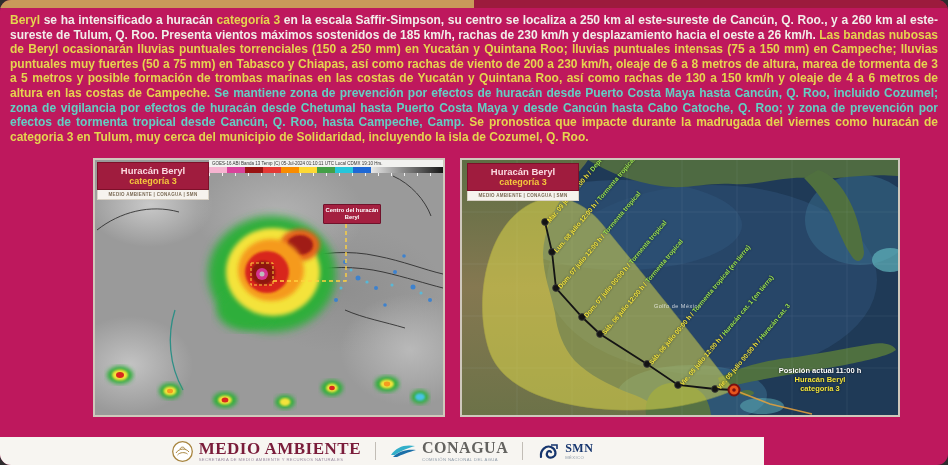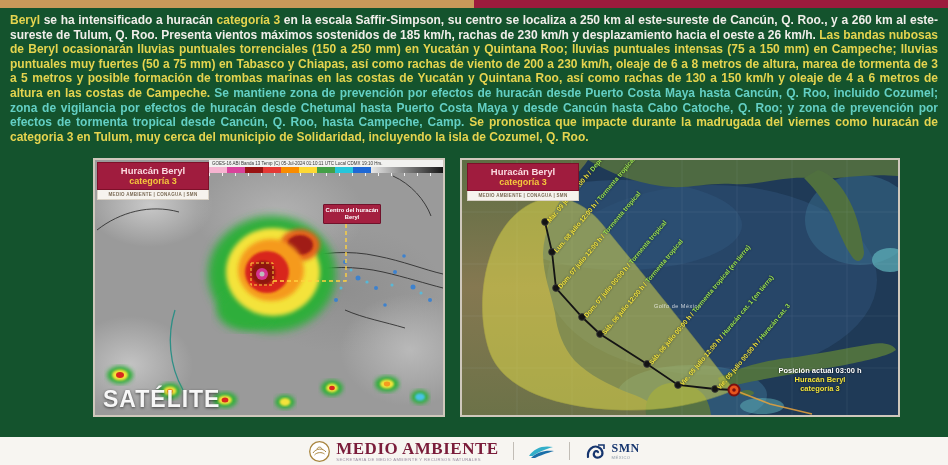--- a/index.html
+++ b/index.html
@@ -1,17 +1,17 @@
 <!DOCTYPE html>
 <html><head>
 <meta charset="utf-8">
 <style>
   html,body{margin:0;padding:0;background:#2e2c2d;}
-  .page{position:relative;width:948px;height:465px;background:#14532d;overflow:hidden;
-        font-family:"Liberation Sans",sans-serif;}
+  .page{position:relative;width:948px;height:465px;background:#be185d;overflow:hidden;
+        font-family:"Liberation Sans",sans-serif;border-radius:11px;}
   
   .topbar{position:absolute;top:0;left:0;width:948px;height:8px;display:flex;}
   .topbar .half-l{width:50%;height:100%;background:#C9995A;}
   .topbar .half-r{width:50%;height:100%;background:#9C1B3D;}
   
   .bulletin{position:absolute;top:8px;left:0;width:948px;padding:5px 10px 0 10px;box-sizing:border-box;
             font-size:12px;font-weight:bold;line-height:14.6px;text-align:justify;color:#F1EEEA;}
   .tx-w{color:#F1EEEA;}
   .tx-y{color:#E5D44F;}
   .tx-c{color:#63CFC4;}
@@ -57,21 +57,21 @@
   .tp{position:absolute;transform:rotate(-50deg);transform-origin:0 50%;white-space:nowrap;
       font-size:6.5px;font-weight:bold;z-index:4;text-shadow:0 0 2px rgba(0,0,0,.75);}
   .tp-date{color:#F2E33C;} .tp-status{color:#9BE24F;}
   .pos-actual{position:absolute;left:288px;top:206px;width:140px;text-align:center;z-index:5;
       font-weight:bold;text-shadow:0 0 2px rgba(0,0,0,.8);}
   .pos-actual .pa1{color:#fff;font-size:7.5px;line-height:9px;}
   .pos-actual .pa2,.pos-actual .pa3{color:#F2E33C;font-size:7.5px;line-height:9px;}
   .sea-label{position:absolute;left:192px;top:143px;color:rgba(255,255,255,.75);font-size:5.5px;
       letter-spacing:.5px;z-index:3;}
   
-  .footer{position:absolute;left:0;top:437px;width:948px;height:28px;background:#F7F5F1;
+  .footer{position:absolute;left:0;top:437px;width:764px;height:28px;background:#F7F5F1;
           display:flex;align-items:center;justify-content:center;gap:14px;}
   .logo-block{display:flex;align-items:center;gap:5px;}
   .logo-texts{display:flex;flex-direction:column;line-height:1;}
   .logo-title{font-family:"Liberation Serif",serif;font-weight:bold;}
   .ma-title{font-size:17px;color:#7A1C3A;letter-spacing:.5px;}
   .cna-title{font-size:16px;color:#63625F;letter-spacing:.5px;}
   .smn-title{font-size:12px;color:#16356E;letter-spacing:.5px;}
   .logo-sub{font-size:4.2px;letter-spacing:.4px;margin-top:1.5px;}
   .ma-sub{color:#9b8da2;} .cna-sub{color:#8d9aa8;} .smn-sub{color:#8d9aa8;}
   .foot-div{width:1px;height:18px;background:#c2bdb6;}
@@ -205,21 +205,20 @@
     <div class="badge" style="left:2px;top:2px;">
       <div class="badge-red">
         <div class="b-title">Huracán Beryl</div>
         <div class="b-sub">categoría 3</div>
       </div>
       <div class="badge-orgs">MEDIO AMBIENTE  |  CONAGUA  |  SMN</div>
     </div>
 
     <div class="center-label">Centro del huracán Beryl</div>
 
-    <div class="big-label sat">SATÉLITE</div>
   </div>
 
   <div class="panel panel-traj">
 
     <svg class="fill" width="436" height="255" viewBox="0 0 436 255">
       <defs>
         <linearGradient id="landG" x1="0" y1="0" x2="0" y2="1">
           <stop offset="0" stop-color="#5E6E44"></stop>
             <stop offset=".5" stop-color="#857851"></stop>
             <stop offset="1" stop-color="#6C7248"></stop>
@@ -272,21 +271,21 @@
     <div class="tp" style="left:97px;top:124px;"><span class="tp-date">Dom. 07 julio 12:00 h /</span> <span class="tp-status">Tormenta tropical</span></div>
     <div class="tp" style="left:123px;top:153px;"><span class="tp-date">Dom. 07 julio 00:00 h /</span> <span class="tp-status">Tormenta tropical</span></div>
     <div class="tp" style="left:141px;top:170px;"><span class="tp-date">Sáb. 06 julio 12:00 h /</span> <span class="tp-status">Tormenta tropical</span></div>
     <div class="tp" style="left:188px;top:200px;"><span class="tp-date">Sáb. 06 julio 00:00 h /</span> <span class="tp-status">Tormenta tropical (en tierra)</span></div>
     <div class="tp" style="left:219px;top:221px;"><span class="tp-date">Vie. 05 julio 12:00 h /</span> <span class="tp-status">Huracán cat. 1 (en tierra)</span></div>
     <div class="tp" style="left:256px;top:225px;"><span class="tp-date">Vie. 05 julio 00:00 h /</span> <span class="tp-status">Huracán cat. 3</span></div>
 
     <div class="sea-label">Golfo de México</div>
 
     <div class="pos-actual">
-      <div class="pa1">Posición actual 03:00 h</div>
+      <div class="pa1">Posición actual 11:00 h</div>
       <div class="pa2">Huracán Beryl</div>
       <div class="pa3">categoría 3</div>
     </div>
 
     <div class="badge" style="left:5px;top:3px;">
       <div class="badge-red">
         <div class="b-title">Huracán Beryl</div>
         <div class="b-sub">categoría 3</div>
       </div>
       <div class="badge-orgs">MEDIO AMBIENTE  |  CONAGUA  |  SMN</div>
@@ -307,20 +306,24 @@
       </div>
     </div>
 
     <div class="foot-div"></div>
 
     <div class="logo-block">
       <svg width="27" height="17" viewBox="0 0 27 17">
         <path d="M1,13 C6,5 15,2 25,4 C18,6 10,9 5,13 Z" fill="#33AFC9"></path>
         <path d="M3,15 C9,9 17,7 26,8 C19,10 11,13 7,15 Z" fill="#1B6FA8"></path>
       </svg>
+      <div class="logo-texts">
+        <span class="logo-title cna-title">CONAGUA</span>
+        <span class="logo-sub cna-sub">COMISIÓN NACIONAL DEL AGUA</span>
+      </div>
     </div>
 
     <div class="foot-div"></div>
 
     <div class="logo-block">
       <svg width="23" height="19" viewBox="0 0 23 19">
         <path d="M4,15 C3,8 9,3 14,5 C19,7 20,13 16,15 C12,17 9,14 10,11 C10.5,9 13,8.5 14,10" stroke="#16356E" stroke-width="2.2" fill="none" stroke-linecap="round"></path>
         <path d="M14,3 L20,3 L20,7" stroke="#16356E" stroke-width="1.6" fill="none"></path>
       </svg>
       <div class="logo-texts">

